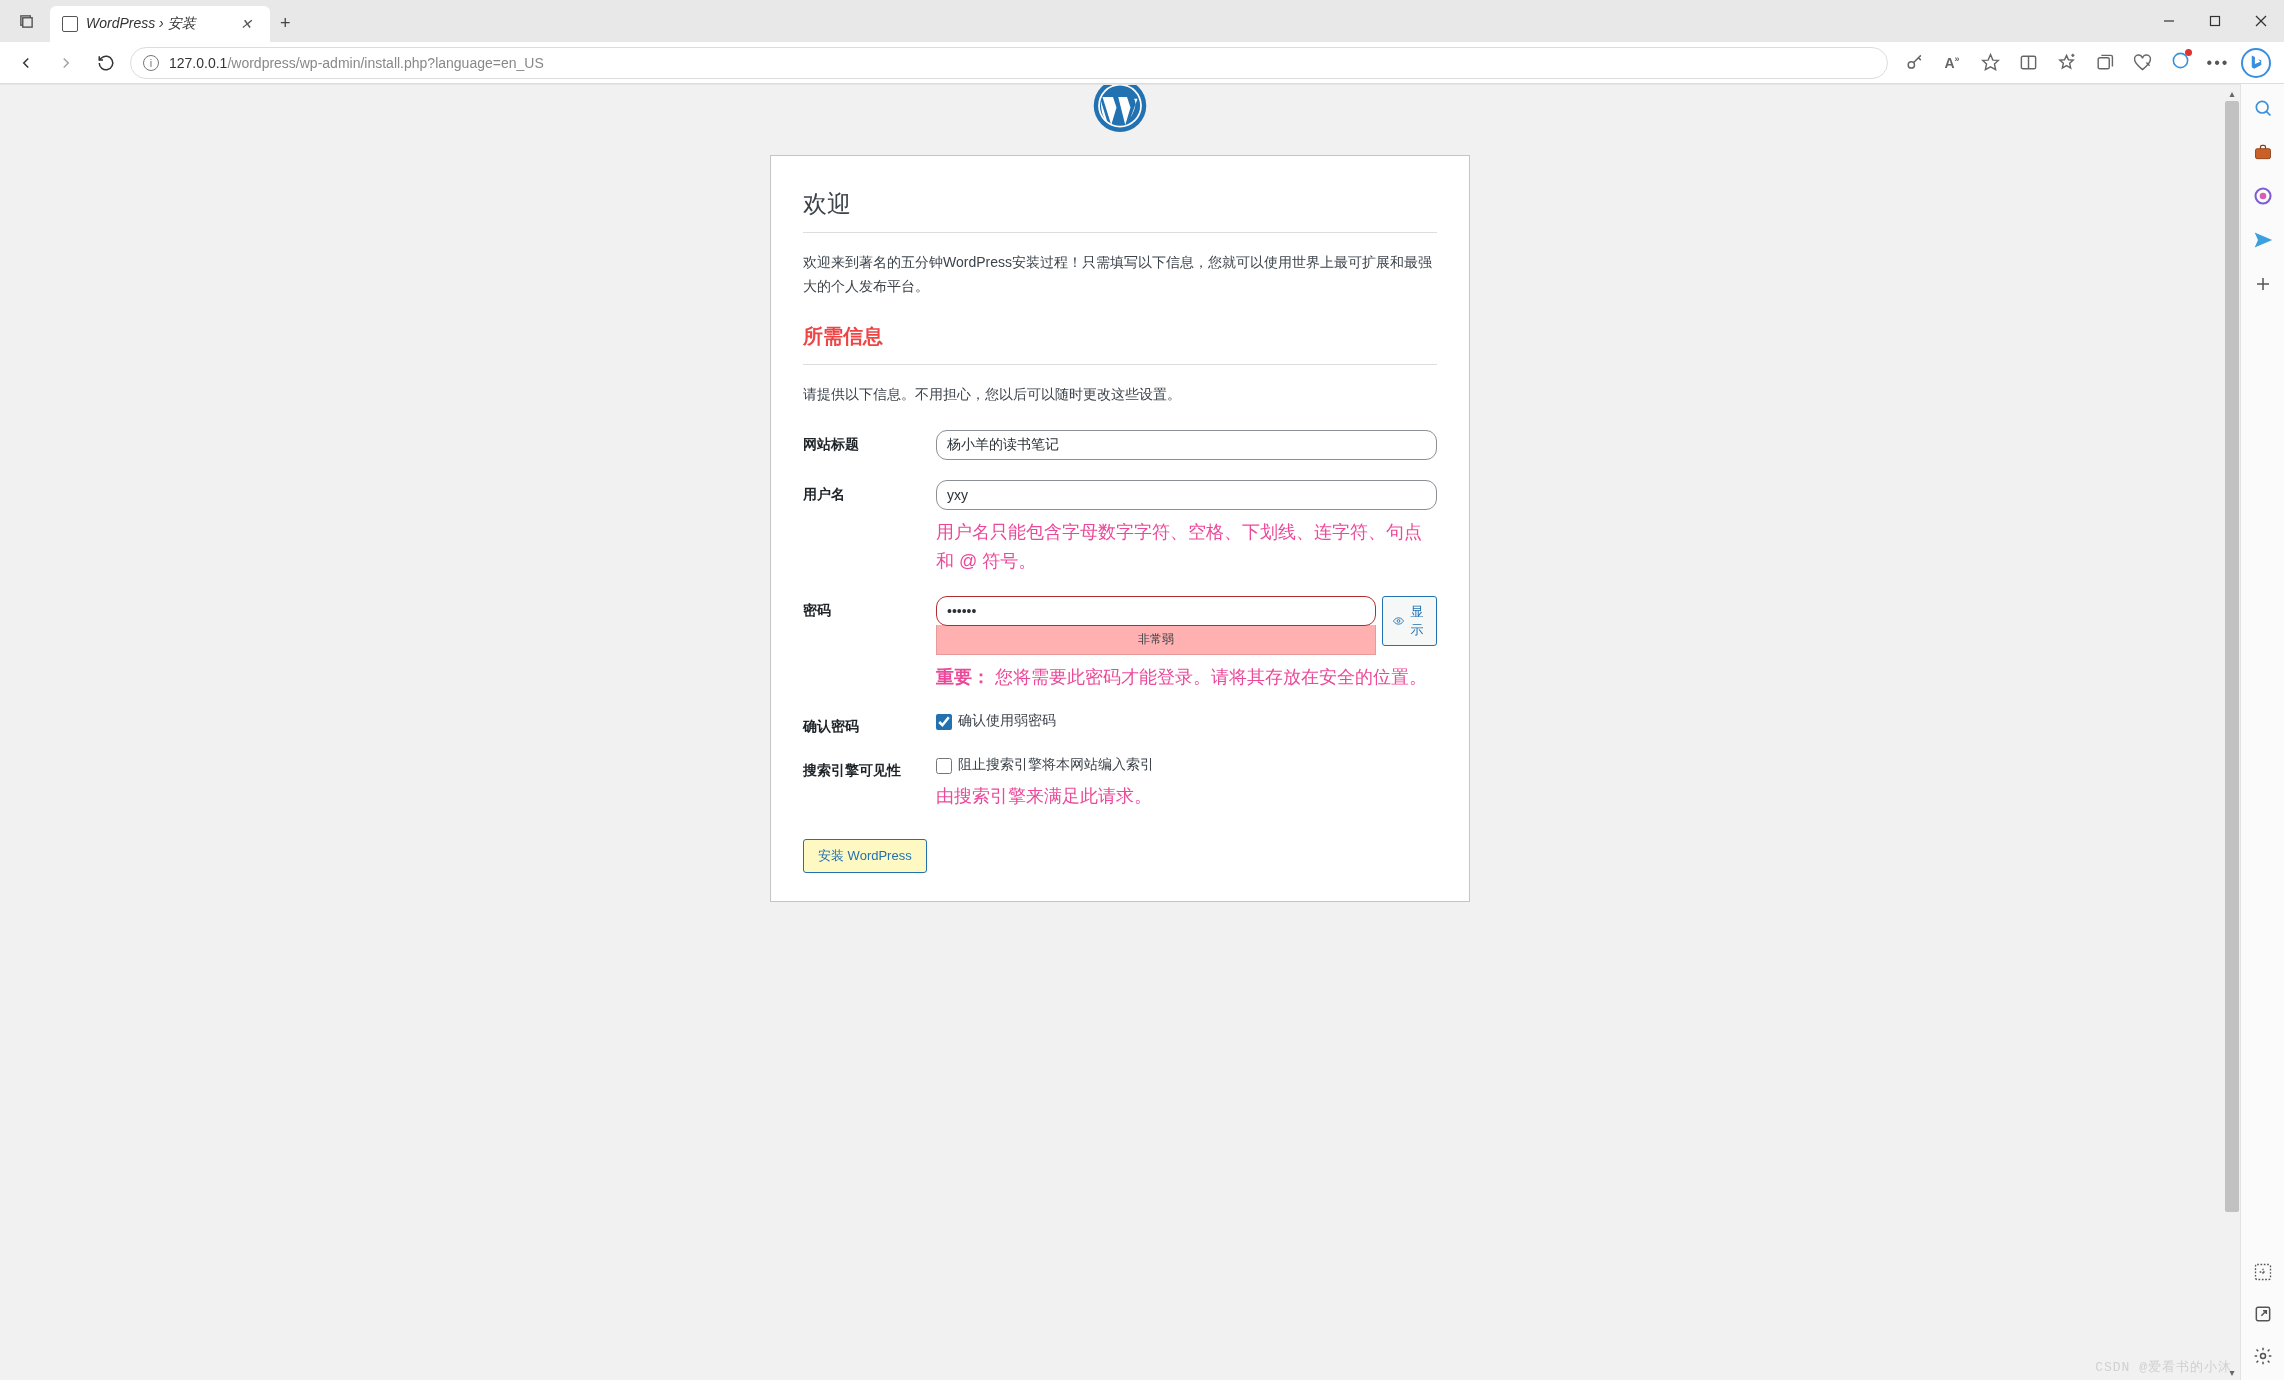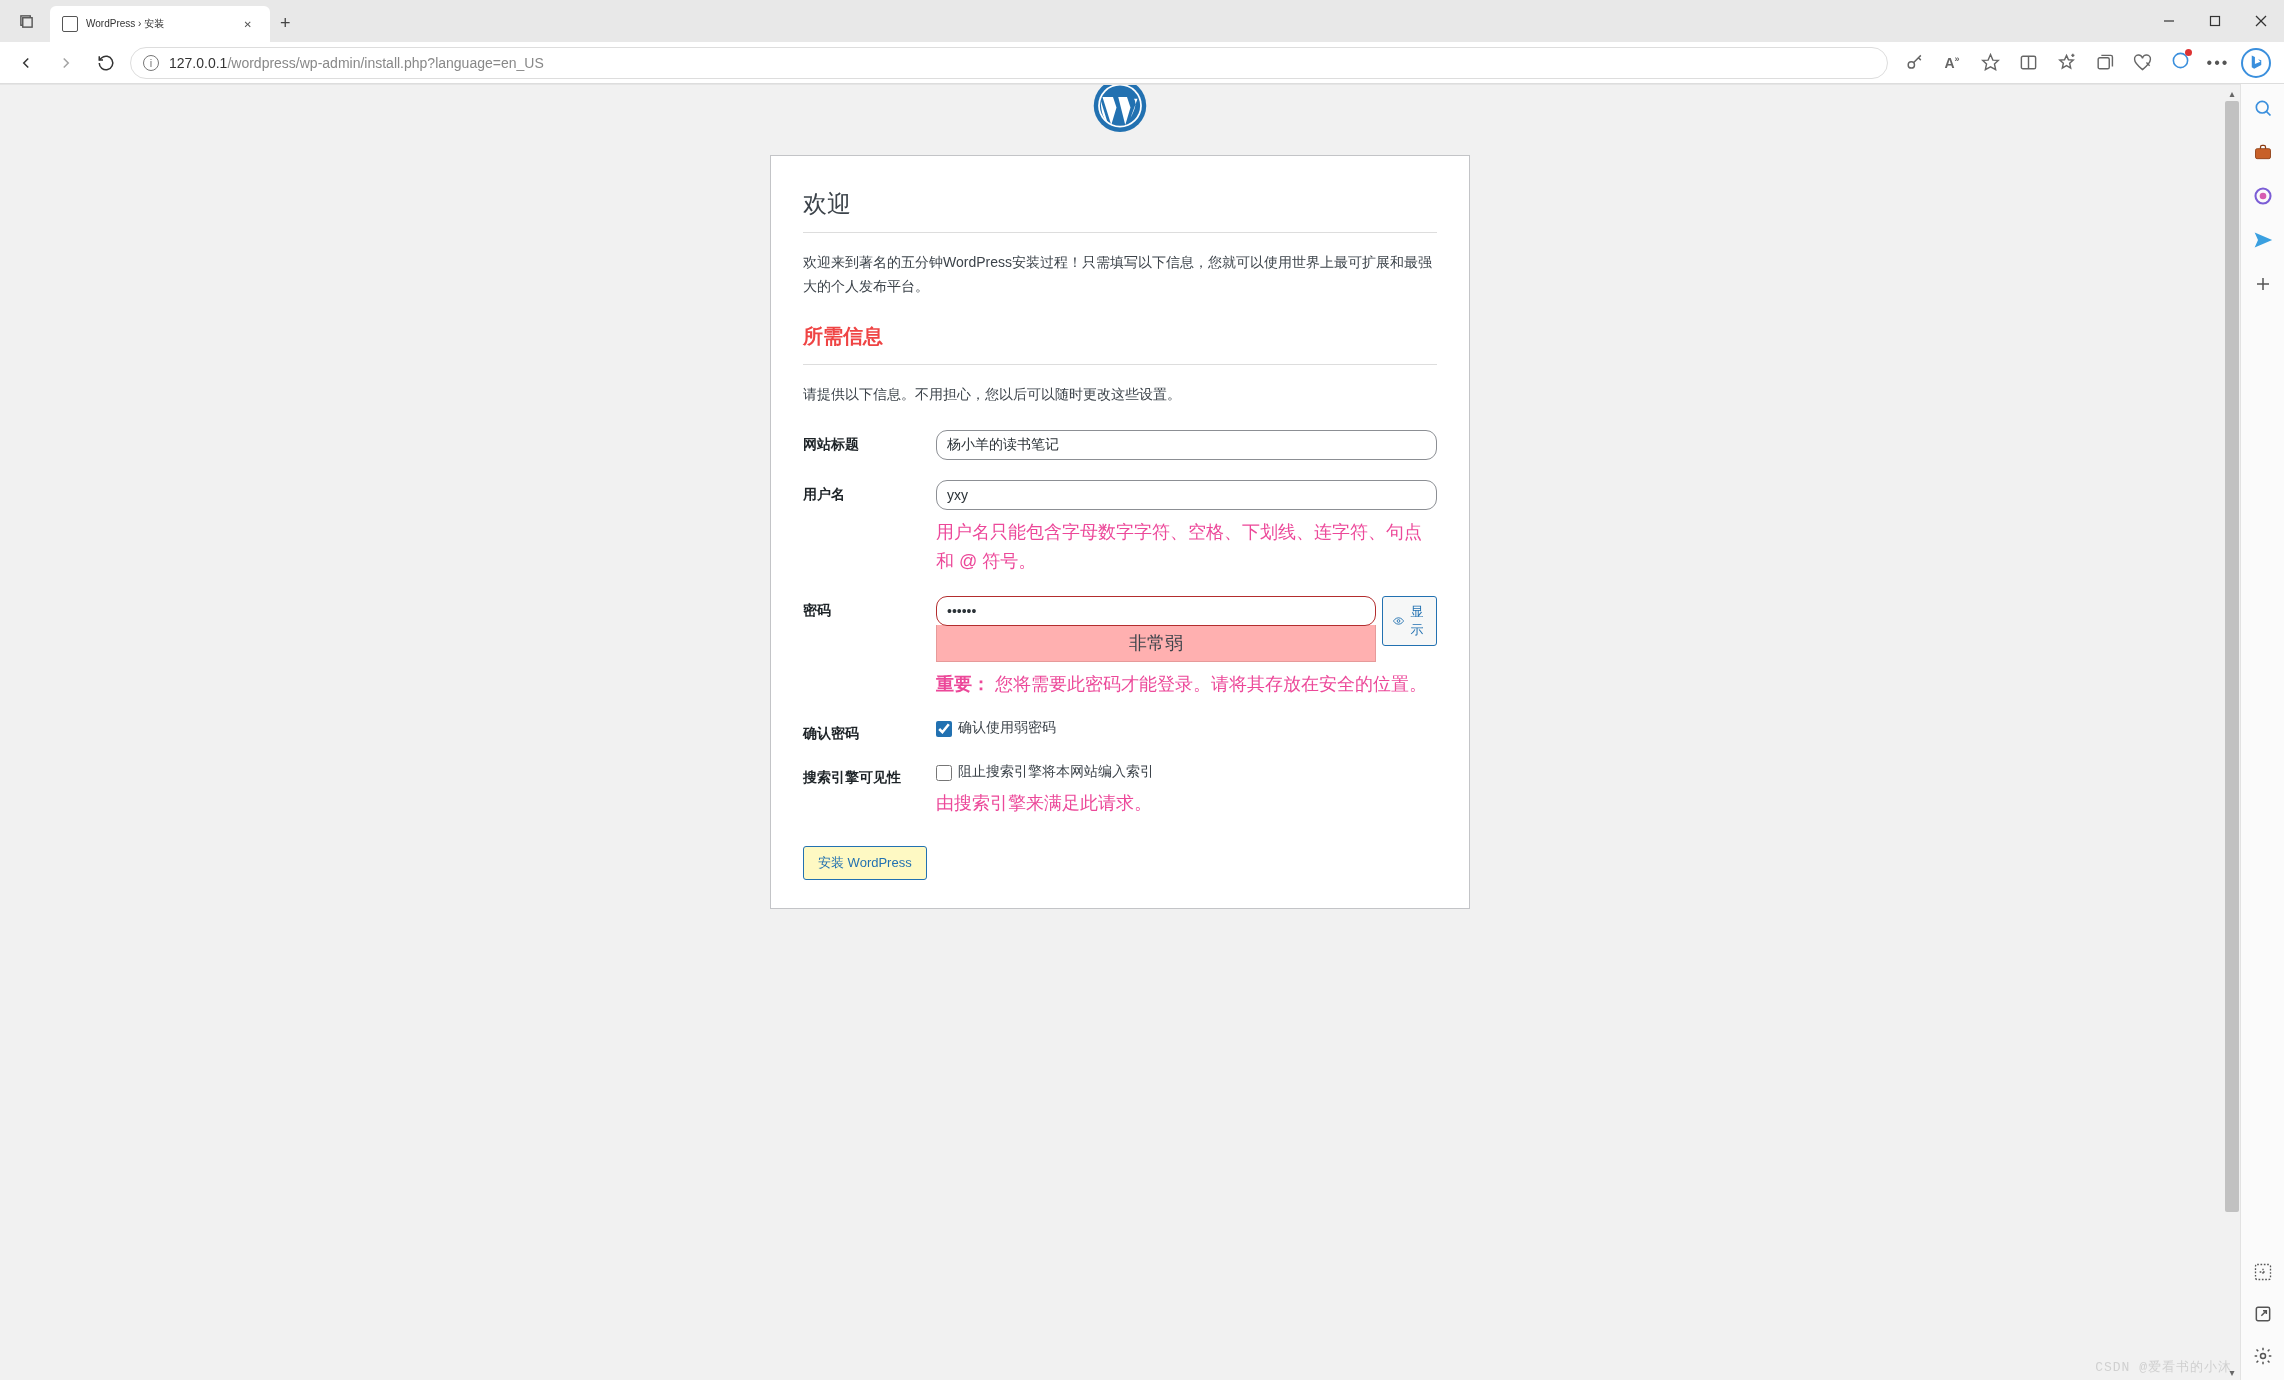--- a/index.html
+++ b/index.html
@@ -2,21 +2,21 @@
 <html><head>
   <meta charset="utf-8">
   <style>
     * { box-sizing: border-box; margin: 0; padding: 0; }
     body { font-family: -apple-system, "Segoe UI", Tahoma, Arial, sans-serif; background: #fff; overflow: hidden; }
     
     
     .titlebar { display: flex; align-items: center; height: 42px; background: #e8e8e8; padding: 0 6px; position: relative; }
     .titlebar-square { width: 28px; height: 28px; display: flex; align-items: center; justify-content: center; margin: 0 6px; }
     .tab-strip { display: flex; align-items: flex-end; height: 100%; margin-left: 4px; }
-    .tab { display: flex; align-items: center; background: #fff; border-radius: 6px 6px 0 0; padding: 8px 12px; min-width: 220px; height: 36px; margin-top: 6px; font-size: 10px; color: #333; }
+    .tab { display: flex; align-items: center; background: #fff; border-radius: 6px 6px 0 0; padding: 8px 12px; min-width: 220px; height: 36px; margin-top: 6px; font-size: 14px; color: #333; font-style: italic; }
     .tab .page-icon { width: 16px; height: 16px; border: 1.5px solid #555; border-radius: 2px; margin-right: 8px; position: relative; }
     .tab .close { margin-left: auto; padding: 2px 6px; color: #555; cursor: default; }
     .new-tab { padding: 8px 10px; color: #444; font-size: 18px; }
     .win-controls { position: absolute; right: 0; top: 0; height: 42px; display: flex; }
     .win-btn { width: 46px; display: flex; align-items: center; justify-content: center; font-size: 14px; color: #333; }
     
     
     .addressbar { display: flex; align-items: center; height: 42px; background: #fff; border-bottom: 1px solid #ddd; padding: 0 10px; gap: 8px; }
     .nav-btn { width: 32px; height: 32px; display: flex; align-items: center; justify-content: center; color: #444; border-radius: 4px; }
     .nav-btn svg { width: 18px; height: 18px; }
@@ -51,21 +51,21 @@
     .wp-panel h2 { font-size: 20px; font-weight: 700; color: #ef4444; margin: 24px 0 14px; }
     .wp-panel hr { border: none; border-top: 1px solid #ddd; margin: 12px 0 18px; }
     .wp-panel p { font-size: 14px; color: #3c434a; line-height: 1.7; margin-bottom: 14px; }
     .form-table { width: 100%; border-collapse: collapse; }
     .form-table td { padding: 10px 0; vertical-align: top; font-size: 14px; }
     .form-table .label-cell { width: 140px; font-weight: 600; color: #1d2327; padding-top: 16px; }
     .wp-input { width: 100%; max-width: 510px; padding: 6px 10px; font-size: 14px; border: 1px solid #8c8f94; border-radius: 11px; background: #fff; color: #2c3338; }
     .wp-input.pwd { border: 1px solid #b32d2e; max-width: 440px; }
     .pwd-row { display: flex; gap: 6px; align-items: flex-start; }
     .show-btn { display: inline-flex; align-items: center; gap: 4px; padding: 6px 10px; border: 1px solid #2271b1; background: #f6f7f7; color: #2271b1; border-radius: 3px; font-size: 13px; cursor: pointer; }
-    .strength { margin-top: -1px; max-width: 440px; background: #ffb0b0; border: 1px solid #e69a9a; text-align: center; padding: 6px; font-size: 18px; color: #3c434a; border-top: none; }
+    .strength { margin-top: -1px; max-width: 440px; background: #ffb0b0; border: 1px solid #e69a9a; text-align: center; padding: 6px; font-size: 12px; color: #3c434a; border-top: none; }
     .desc { font-size: 18px; color: #ec4899; margin-top: 8px; line-height: 1.6; }
     .checkbox-row { display: flex; align-items: flex-end; gap: 6px; font-size: 14px; color: #3c434a; }
     .chk { width: 16px; height: 16px; accent-color: #2271b1; }
     .submit-btn { margin-top: 18px; padding: 7px 14px; border: 1px solid #2271b1; background: #fef9c3; color: #2271b1; border-radius: 3px; font-size: 13px; cursor: pointer; }
     
     .watermark { position: fixed; right: 52px; bottom: 4px; font-size: 13px; color: #d0d0d0; letter-spacing: 1px; pointer-events: none; font-family: Liberation Mono, monospace; }
   </style>
 </head>
 <body>
 

